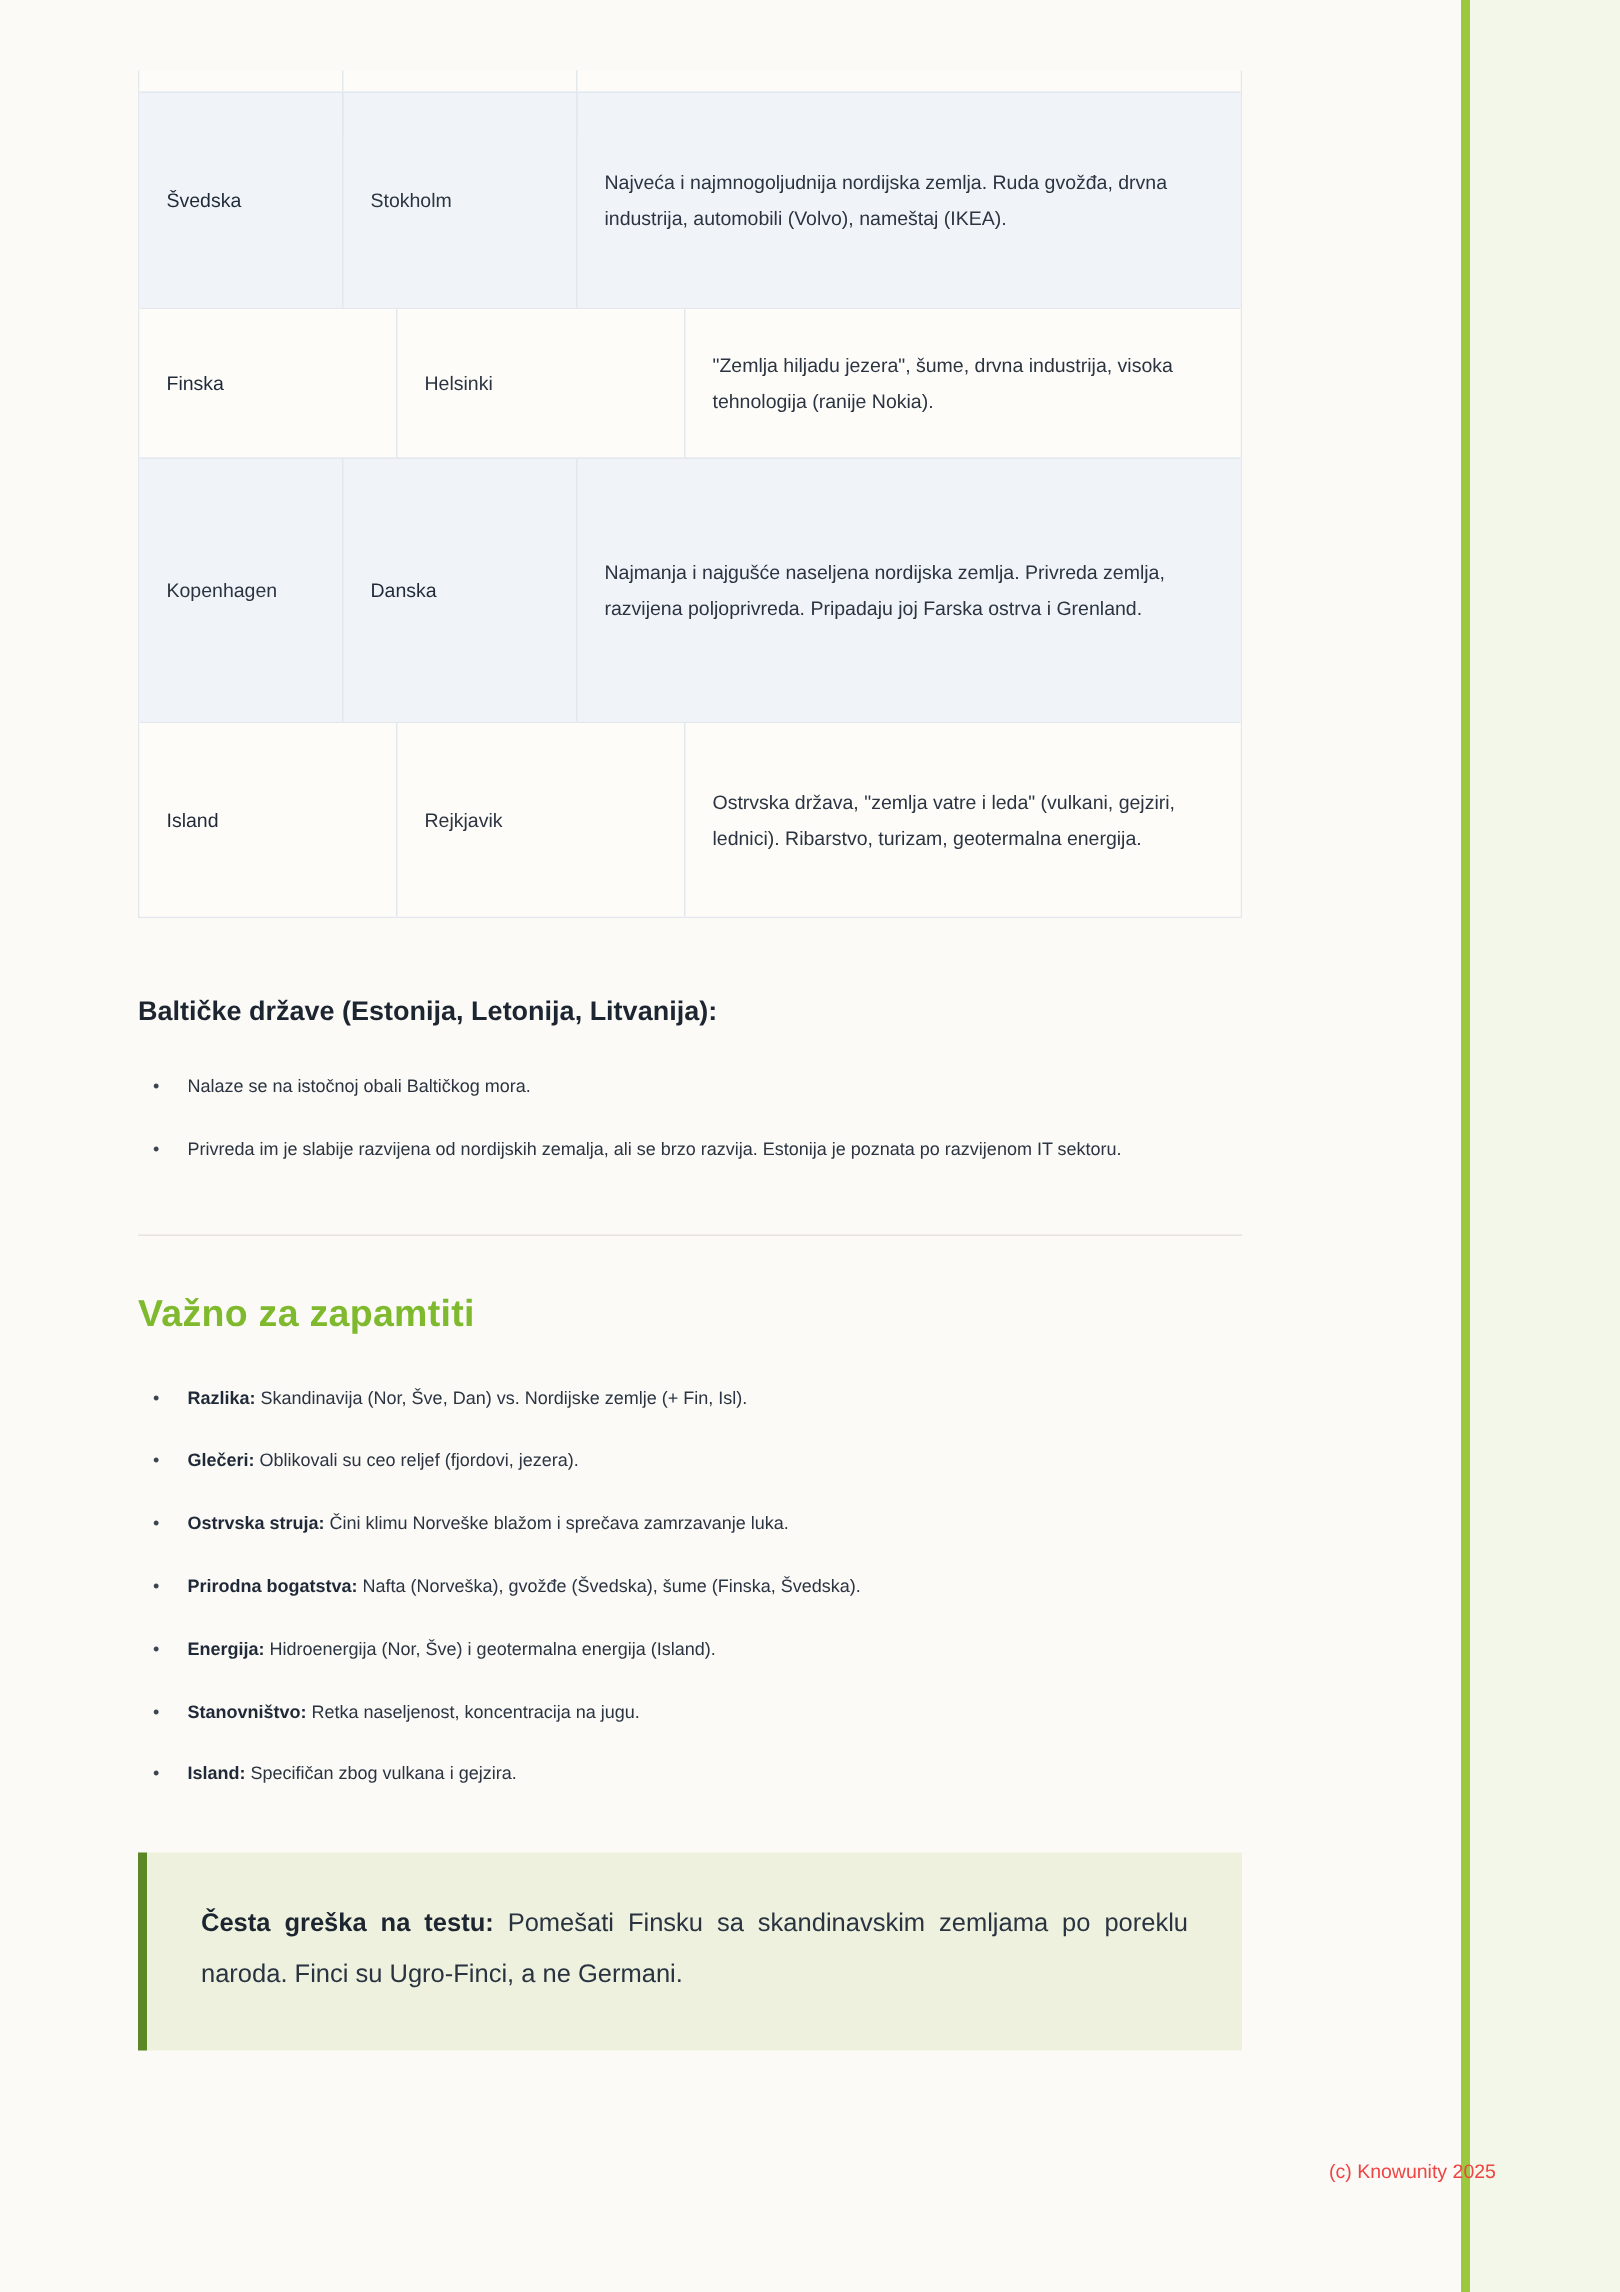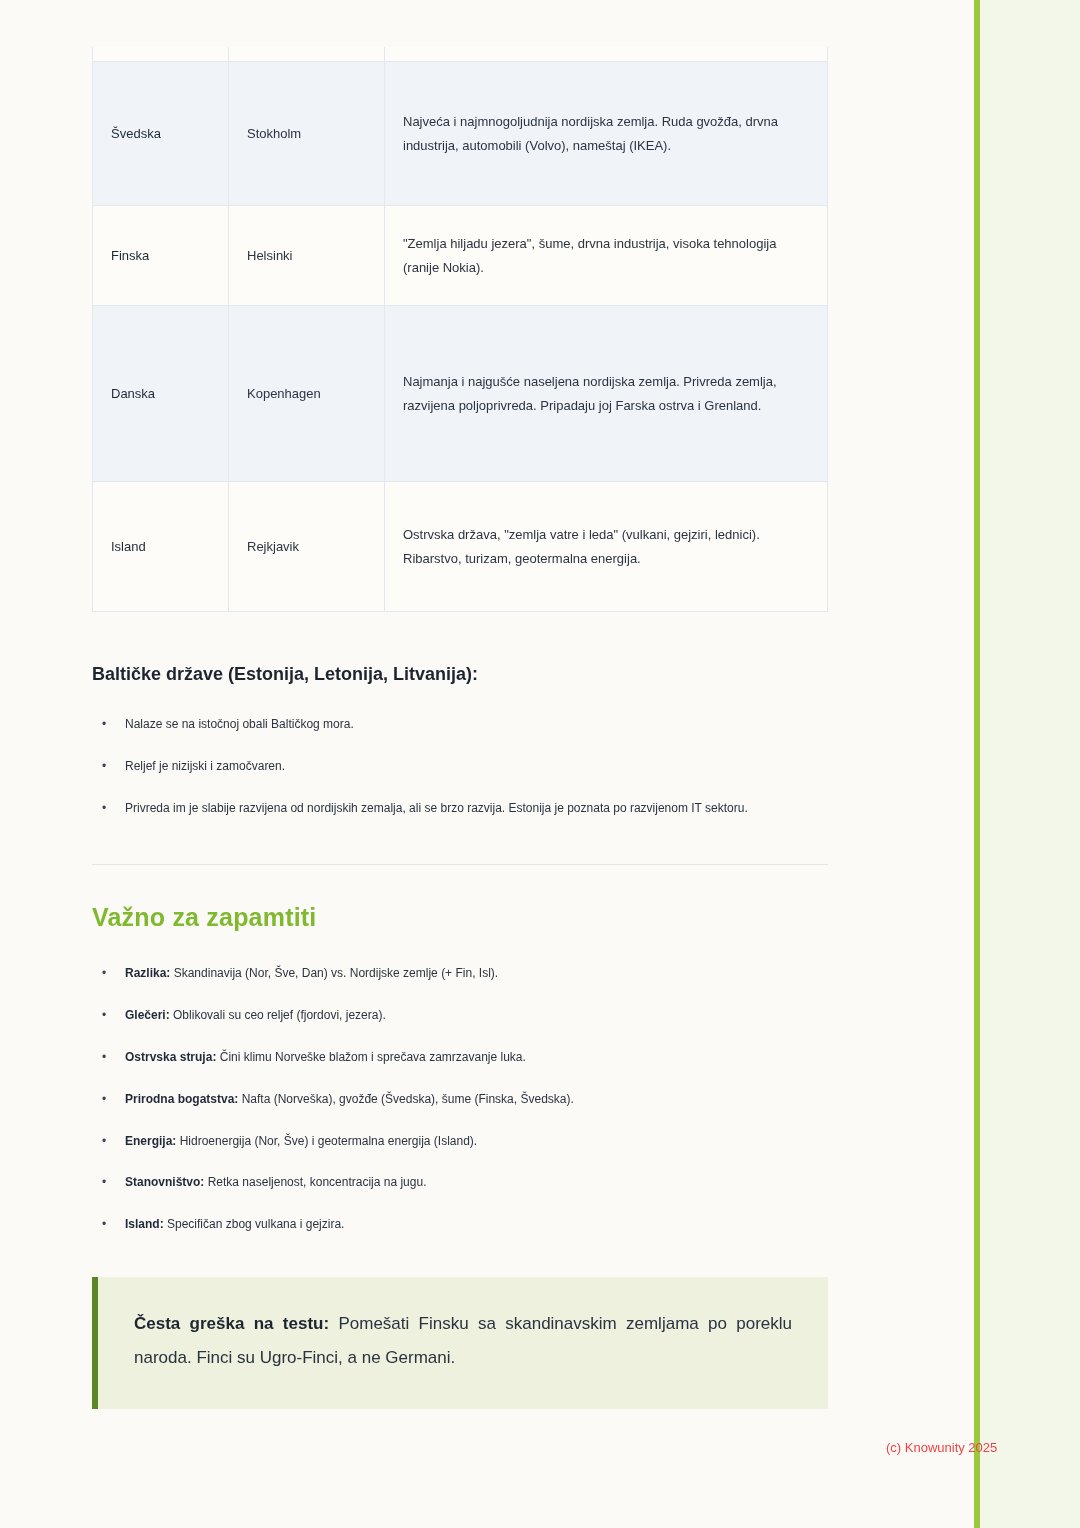--- a/index.html
+++ b/index.html
@@ -32,21 +32,21 @@
   .table{
     margin-top:47px;
     border:1px solid var(--border);
     border-top:none;
     background:var(--row-cream);
   }
   .trow{display:grid;grid-template-columns:135px 156px 1fr;}
   .trow + .trow{border-top:1px solid var(--border);}
   .trow.partial{height:14px;background:var(--row-cream);}
   .trow.alt{background:var(--row-blue);}
-  .trow.plain{background:var(--row-cream);}
+  .trow.plain{background:var(--row-cream);gap:36px;}
   .r0{min-height:144px;}
   .r1{min-height:100px;}
   .r2{min-height:176px;}
   .r3{min-height:130px;}
   .cell{
     padding:22px 18px;display:flex;align-items:center;
     font-size:13px;line-height:1.8;color:var(--text);
   }
   .cell + .cell{border-left:1px solid var(--border);}
   .cell.c1{font-weight:normal;color:var(--text-dark);}
@@ -99,36 +99,35 @@
       <div class="cell c1">Švedska</div>
       <div class="cell c2">Stokholm</div>
       <div class="cell c3">Najveća i najmnogoljudnija nordijska zemlja. Ruda gvožđa, drvna industrija, automobili (Volvo), nameštaj (IKEA).</div>
     </div>
     <div class="trow plain r1">
       <div class="cell c1">Finska</div>
       <div class="cell c2">Helsinki</div>
       <div class="cell c3">"Zemlja hiljadu jezera", šume, drvna industrija, visoka tehnologija (ranije Nokia).</div>
     </div>
     <div class="trow alt r2">
+      <div class="cell c2">Kopenhagen</div>
       <div class="cell c1">Danska</div>
-      <div class="cell c2">Kopenhagen</div>
       <div class="cell c3">Najmanja i najgušće naseljena nordijska zemlja. Privreda zemlja, razvijena poljoprivreda. Pripadaju joj Farska ostrva i Grenland.</div>
     </div>
     <div class="trow plain r3">
       <div class="cell c1">Island</div>
       <div class="cell c2">Rejkjavik</div>
       <div class="cell c3">Ostrvska država, "zemlja vatre i leda" (vulkani, gejziri, lednici). Ribarstvo, turizam, geotermalna energija.</div>
     </div>
   </div>
 
   <h3 class="baltic-heading">Baltičke države (Estonija, Letonija, Litvanija):</h3>
 
   <ul class="bullets">
     <li>Nalaze se na istočnoj obali Baltičkog mora.</li>
-    <li>Reljef je nizijski i zamočvaren.</li>
     <li>Privreda im je slabije razvijena od nordijskih zemalja, ali se brzo razvija. Estonija je poznata po razvijenom IT sektoru.</li>
   </ul>
 
   <hr class="divider">
 
   <h2 class="green-heading">Važno za zapamtiti</h2>
 
   <ul class="bullets important">
     <li><b>Razlika:</b><span> Skandinavija (Nor, Šve, Dan) vs. Nordijske zemlje (+ Fin, Isl).</span></li>
     <li><b>Glečeri:</b><span> Oblikovali su ceo reljef (fjordovi, jezera).</span></li>

